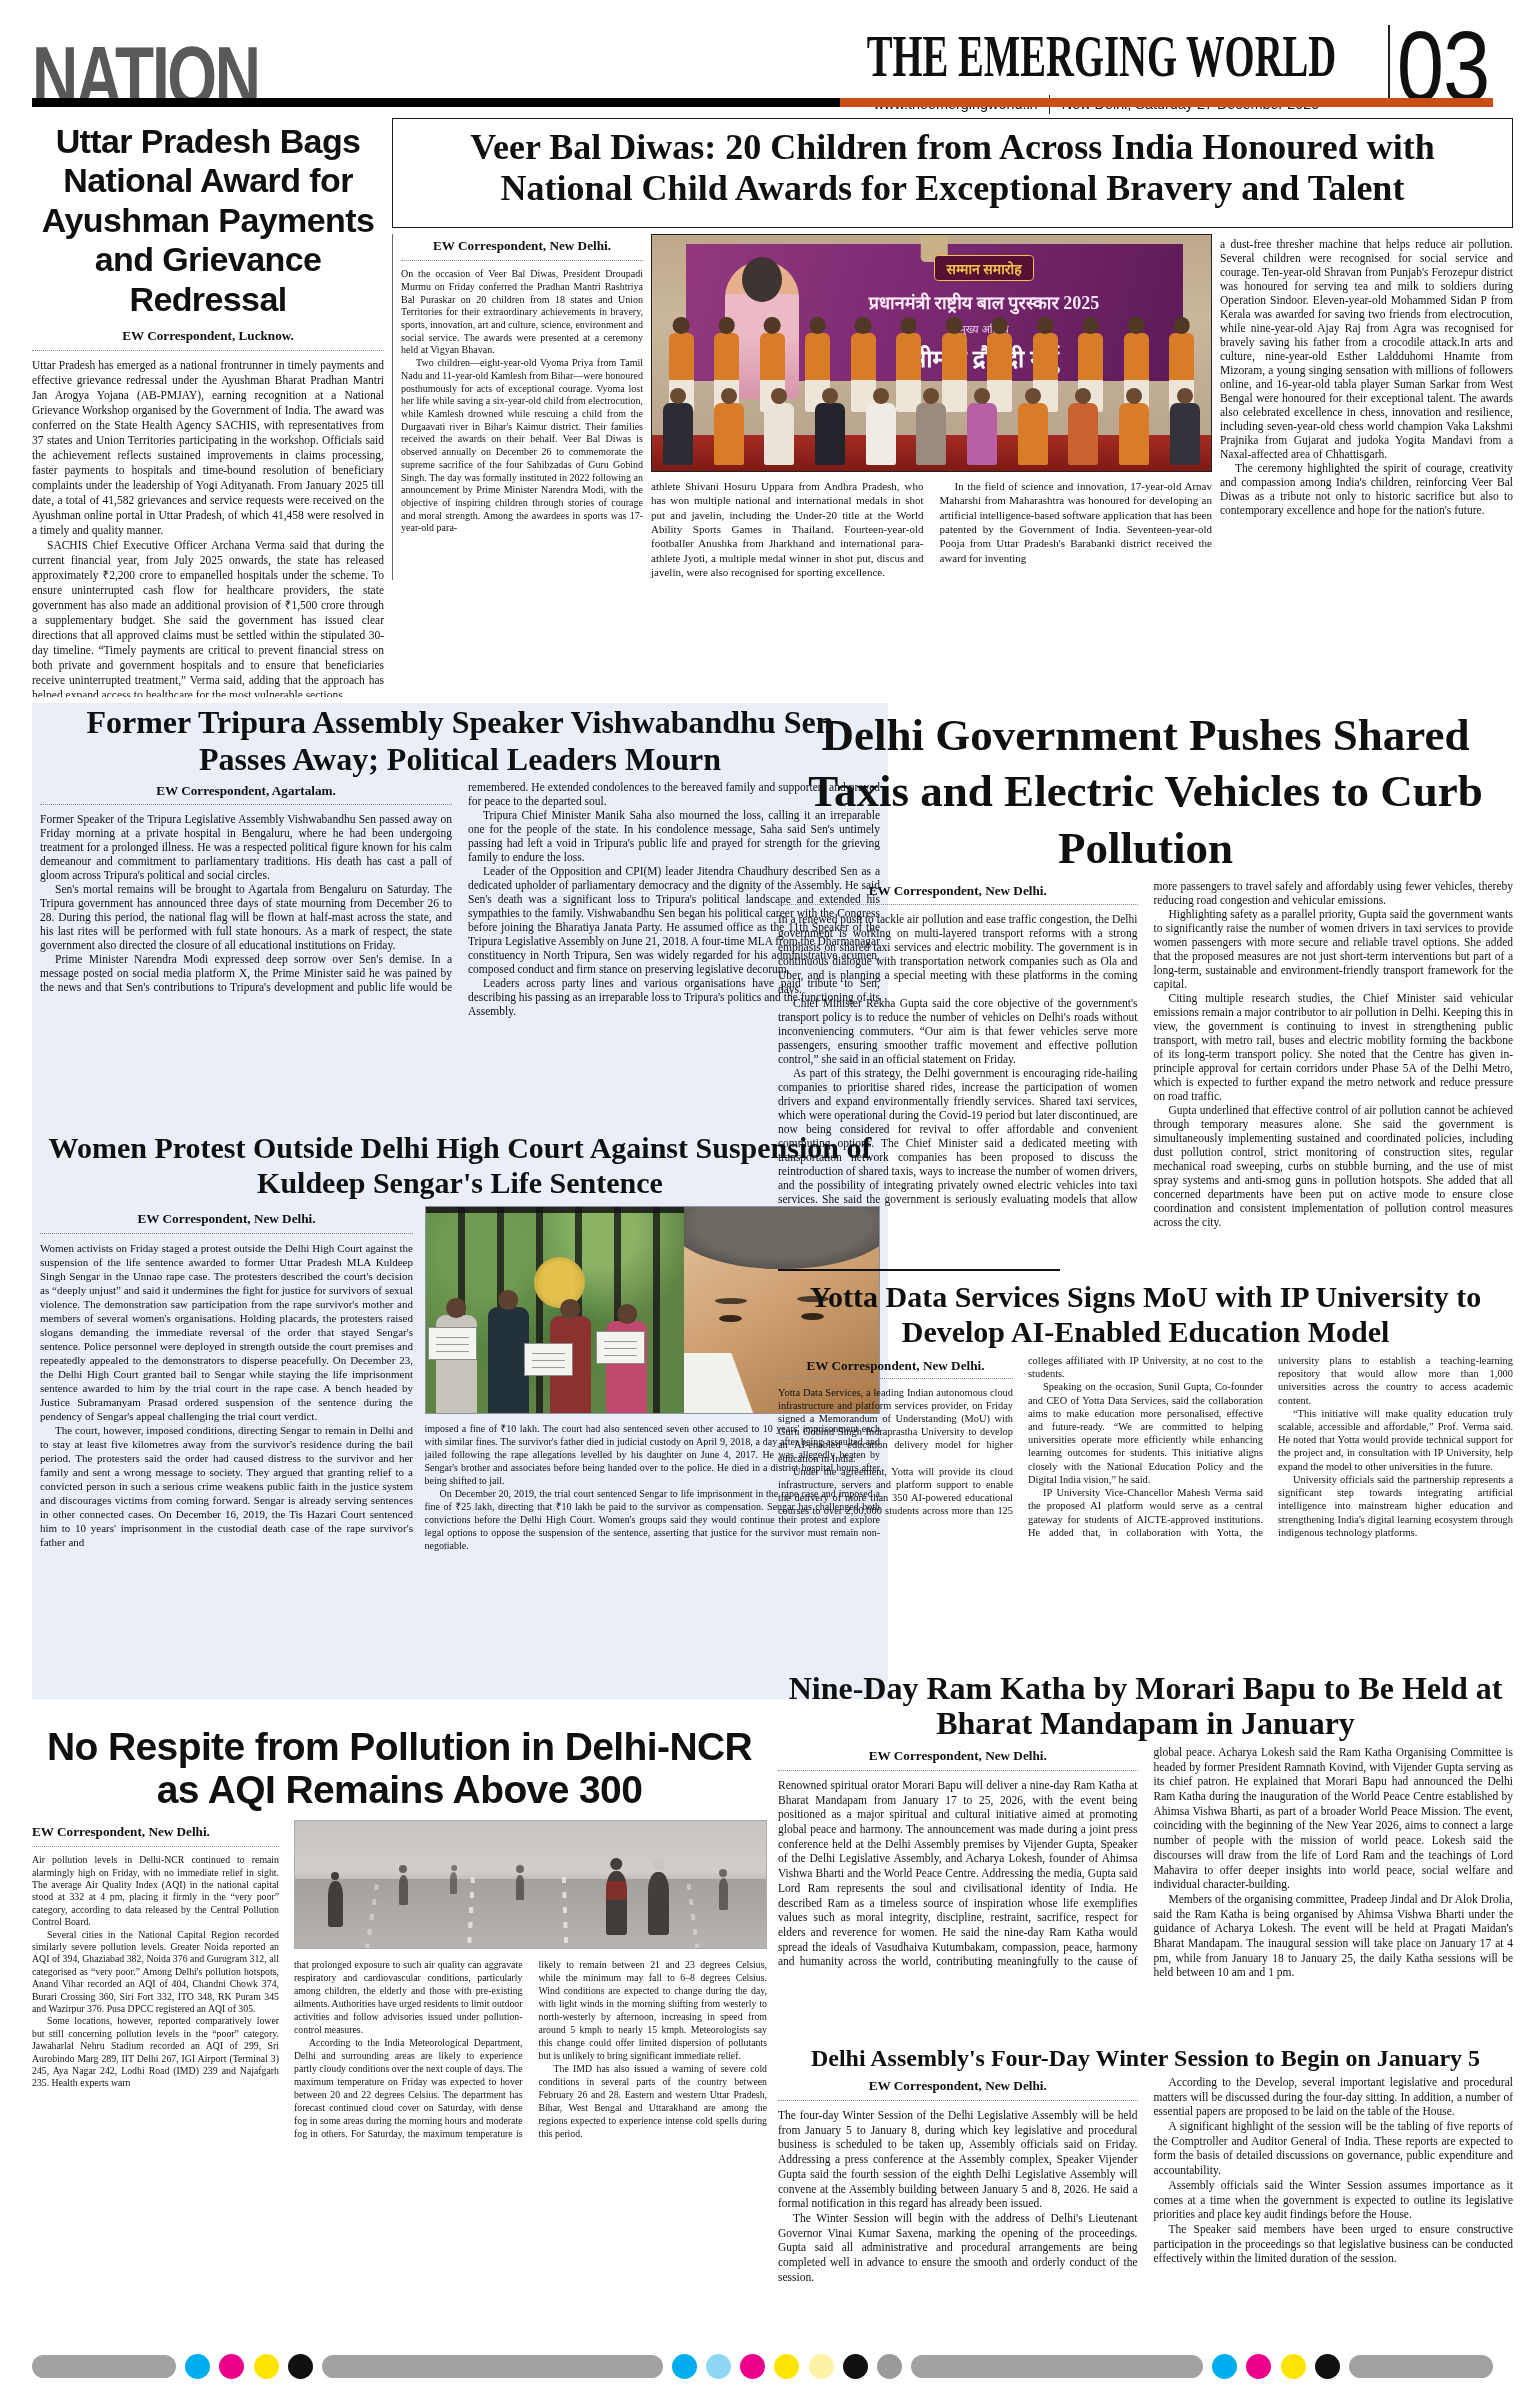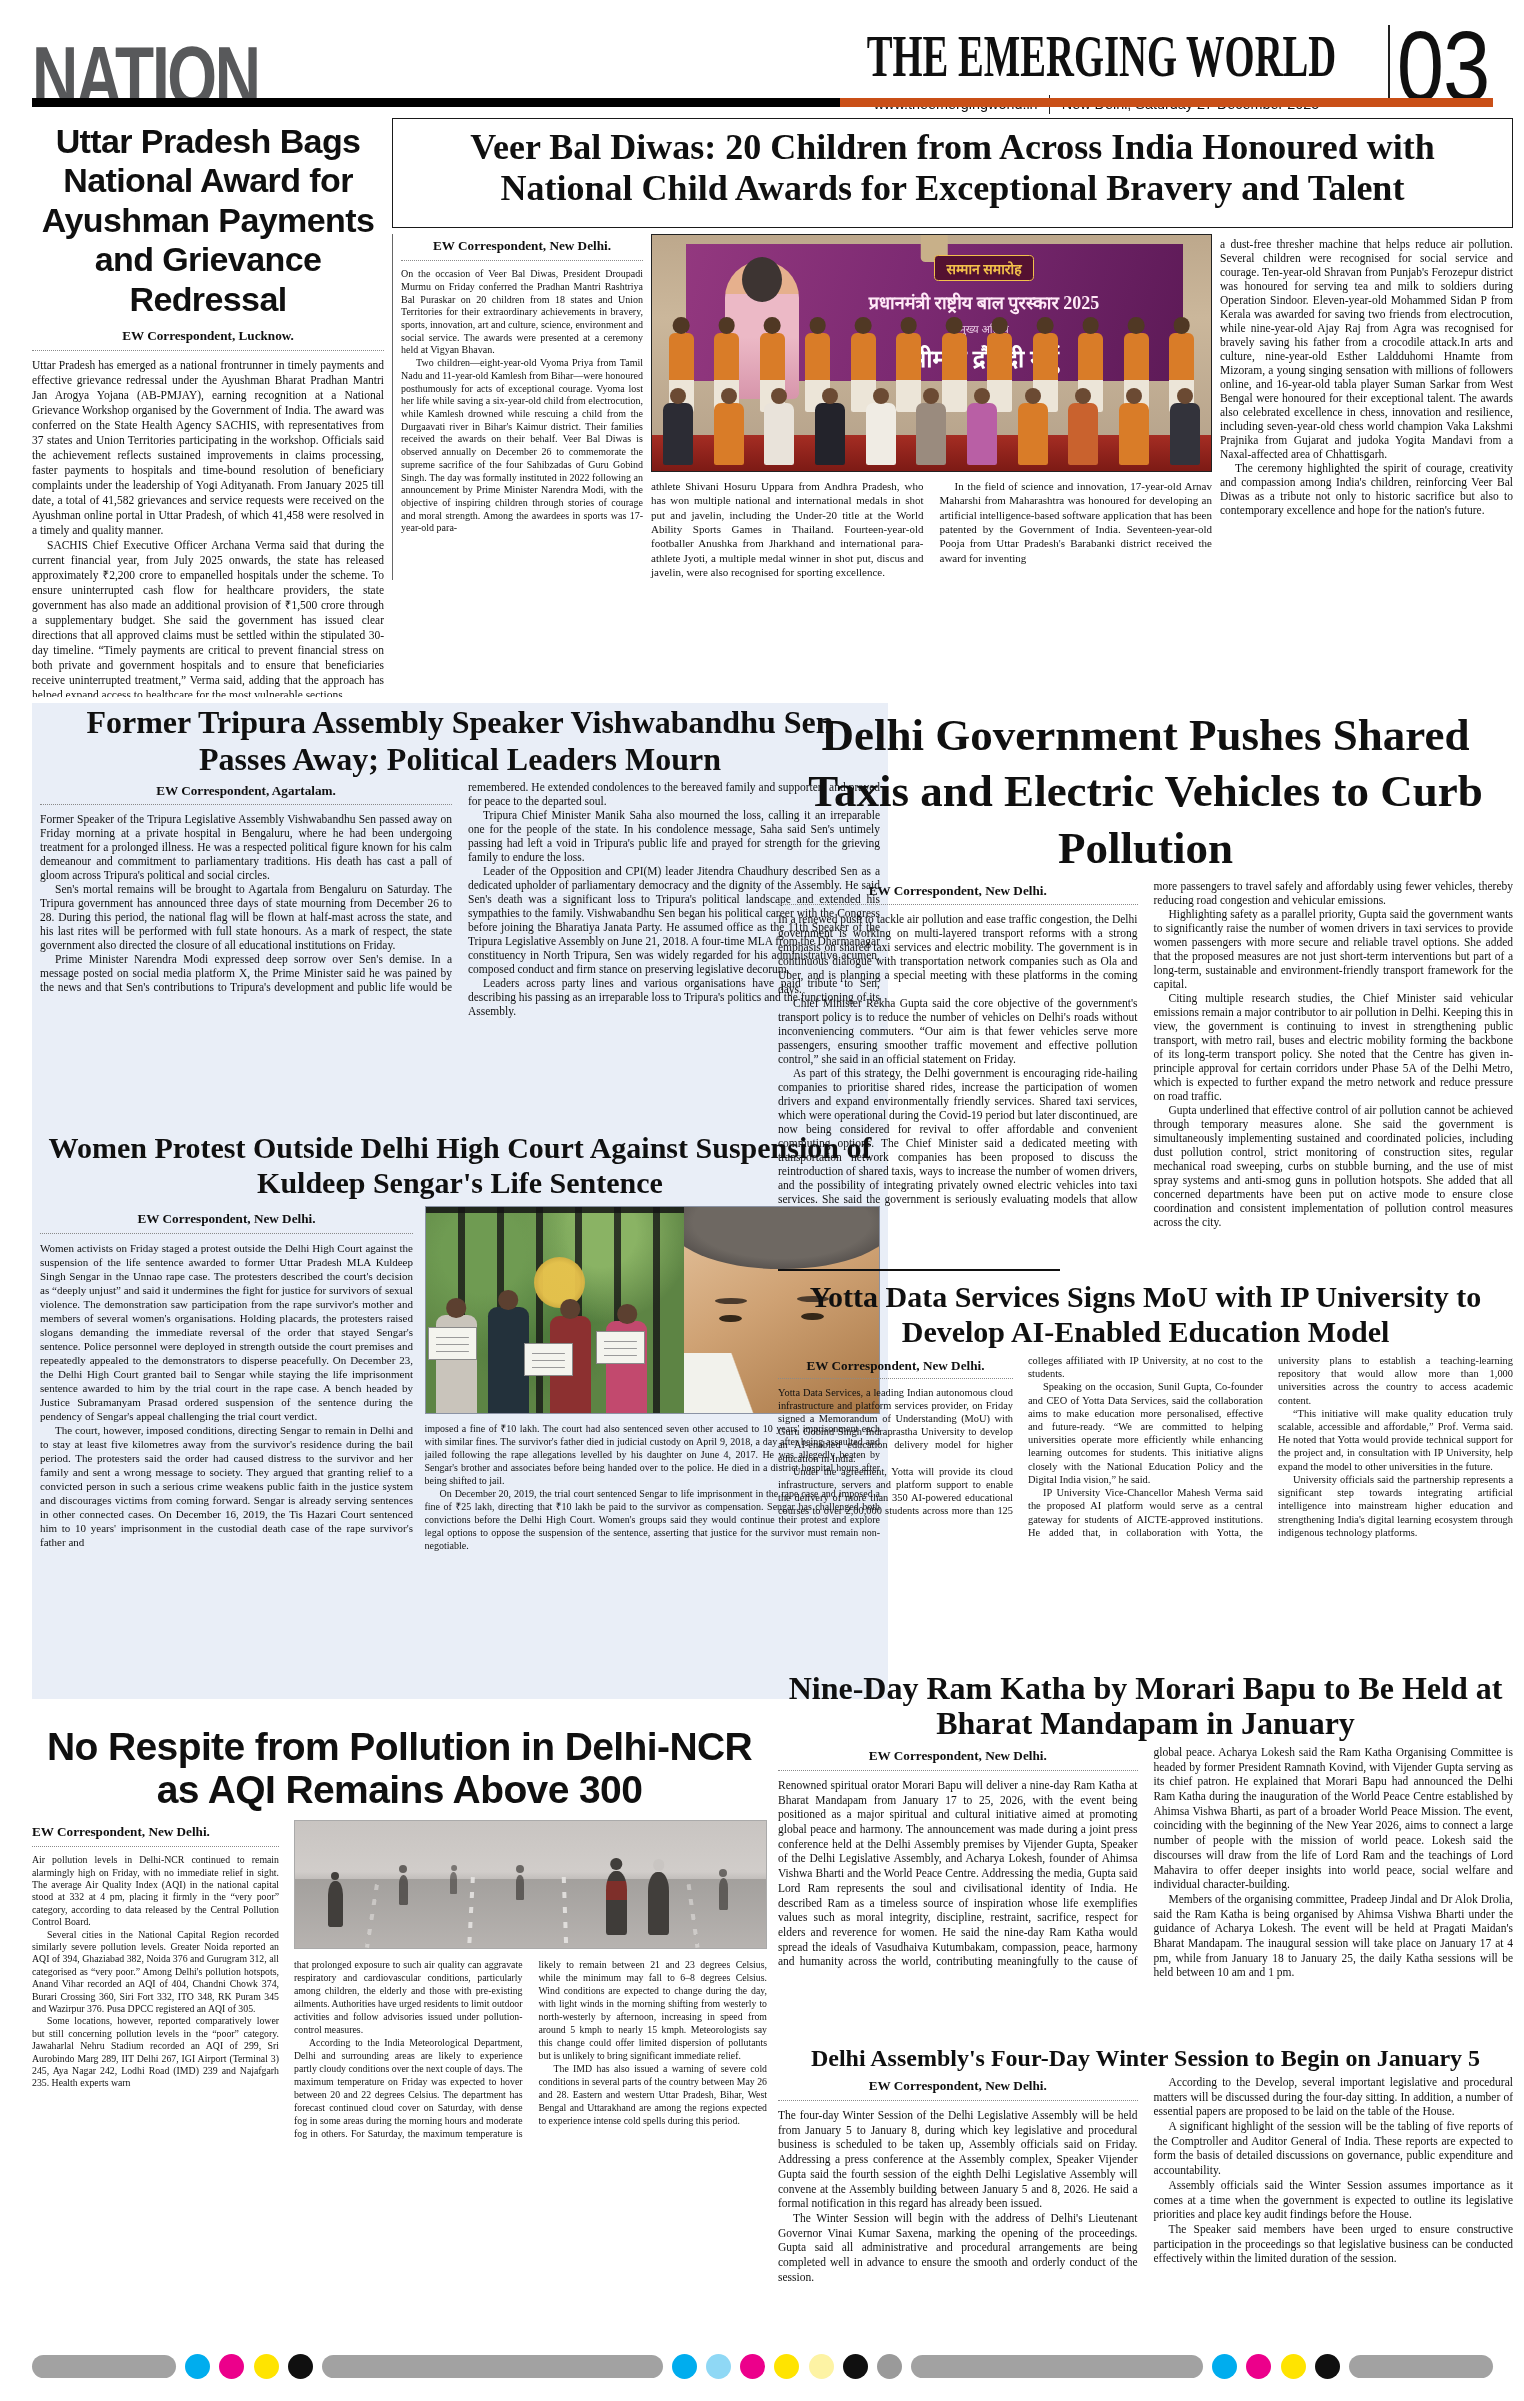--- a/index.html
+++ b/index.html
@@ -377,21 +377,21 @@
         <i class="sil n2"></i>
         <i class="sil n3"></i>
         <i class="sil n4"></i>
         <i class="sil n5"></i>
         <i class="sil n6"></i>
         <i class="sil n7"></i>
       </div>
       <div class="body sz-a7r cols2">
           <p>that prolonged exposure to such air quality can aggravate respiratory and cardiovascular conditions, particularly among children, the elderly and those with pre-existing ailments. Authorities have urged residents to limit outdoor activities and follow advisories issued under pollution-control measures.</p>
           <p>According to the India Meteorological Department, Delhi and surrounding areas are likely to experience partly cloudy conditions over the next couple of days. The maximum temperature on Friday was expected to hover between 20 and 22 degrees Celsius. The department has forecast continued cloud cover on Saturday, with dense fog in some areas during the morning hours and moderate fog in others. For Saturday, the maximum temperature is likely to remain between 21 and 23 degrees Celsius, while the minimum may fall to 6–8 degrees Celsius. Wind conditions are expected to change during the day, with light winds in the morning shifting from westerly to north-westerly by afternoon, increasing in speed from around 5 kmph to nearly 15 kmph. Meteorologists say this change could offer limited dispersion of pollutants but is unlikely to bring significant immediate relief.</p>
-          <p>The IMD has also issued a warning of severe cold conditions in several parts of the country between May 26 and 28. Eastern and western Uttar Pradesh, Bihar, West Bengal and Uttarakhand are among the regions expected to experience intense cold spells during this period.</p>
+          <p>The IMD has also issued a warning of severe cold conditions in several parts of the country between February 26 and 28. Eastern and western Uttar Pradesh, Bihar, West Bengal and Uttarakhand are among the regions expected to experience intense cold spells during this period.</p>
         </div>
     </div>
   </div>
 </section>
 
 <section class="article" id="a8">
   <h1 class="hl-serif">Nine-Day Ram Katha by Morari Bapu to Be Held at Bharat Mandapam in January</h1>
   <div class="body cols2">
     <div class="byline">EW Correspondent, New Delhi.</div>
   <p>Renowned spiritual orator Morari Bapu will deliver a nine-day Ram Katha at Bharat Mandapam from January 17 to 25, 2026, with the event being positioned as a major spiritual and cultural initiative aimed at promoting global peace and harmony. The announcement was made during a joint press conference held at the Delhi Assembly premises by Vijender Gupta, Speaker of the Delhi Legislative Assembly, and Acharya Lokesh, founder of Ahimsa Vishwa Bharti and the World Peace Centre. Addressing the media, Gupta said Lord Ram represents the soul and civilisational identity of India. He described Ram as a timeless source of inspiration whose life exemplifies values such as moral integrity, discipline, restraint, sacrifice, respect for elders and reverence for women. He said the nine-day Ram Katha would spread the ideals of Vasudhaiva Kutumbakam, compassion, peace, harmony and humanity across the world, contributing meaningfully to the cause of global peace. Acharya Lokesh said the Ram Katha Organising Committee is headed by former President Ramnath Kovind, with Vijender Gupta serving as its chief patron. He explained that Morari Bapu had announced the Delhi Ram Katha during the inauguration of the World Peace Centre established by Ahimsa Vishwa Bharti, as part of a broader World Peace Mission. The event, coinciding with the beginning of the New Year 2026, aims to connect a large number of people with the mission of world peace. Lokesh said the discourses will draw from the life of Lord Ram and the teachings of Lord Mahavira to offer deeper insights into world peace, social welfare and individual character-building.</p>

